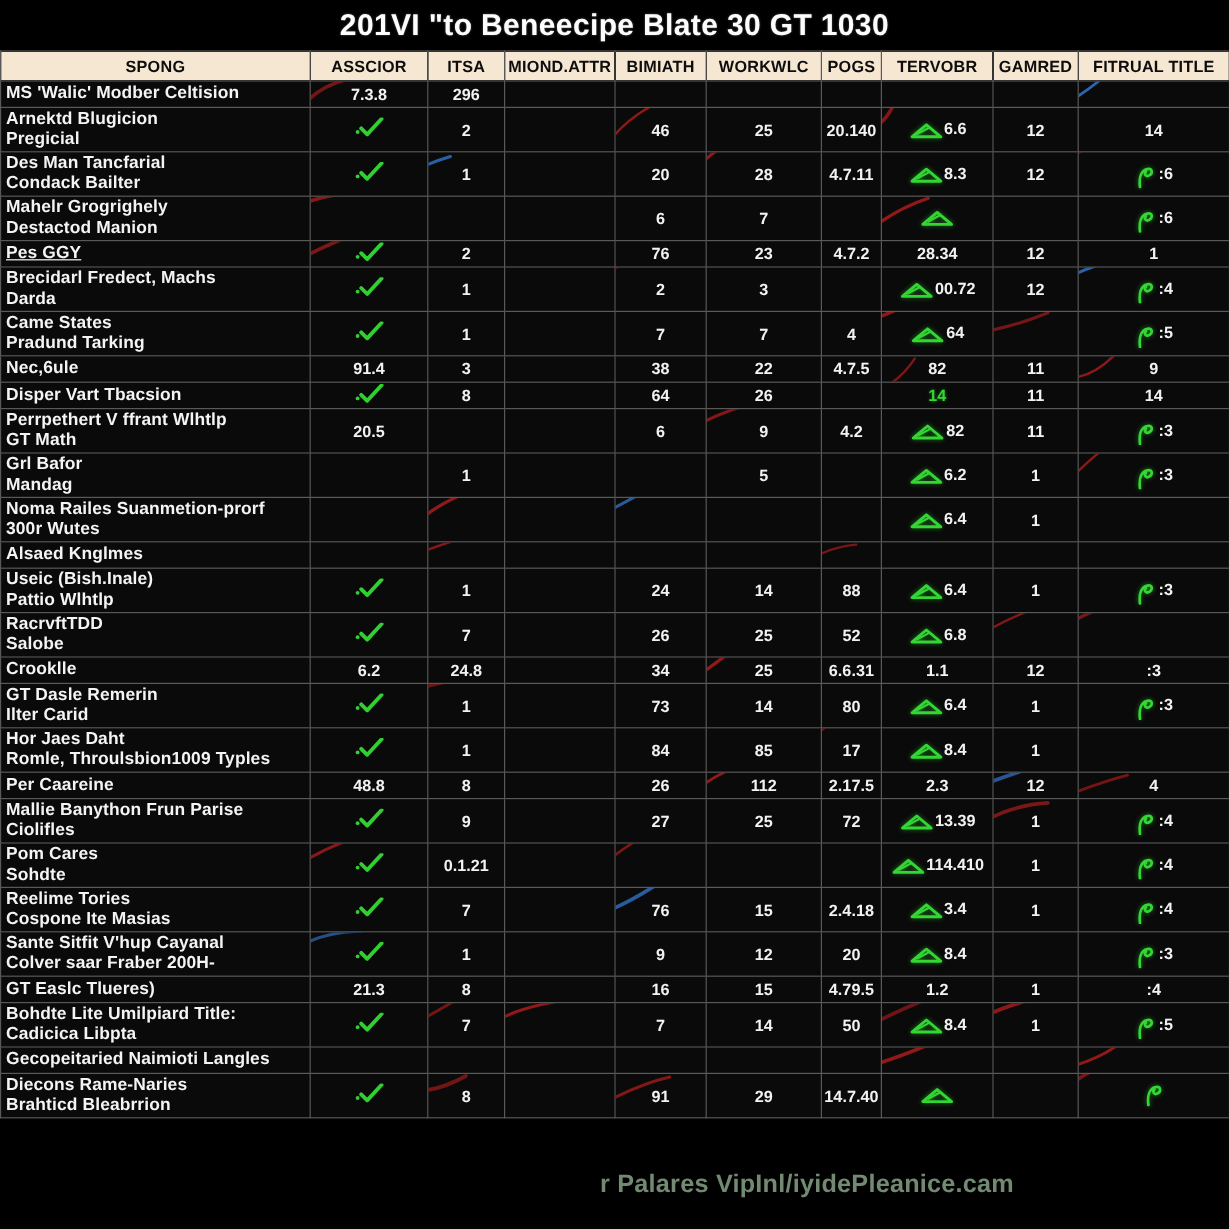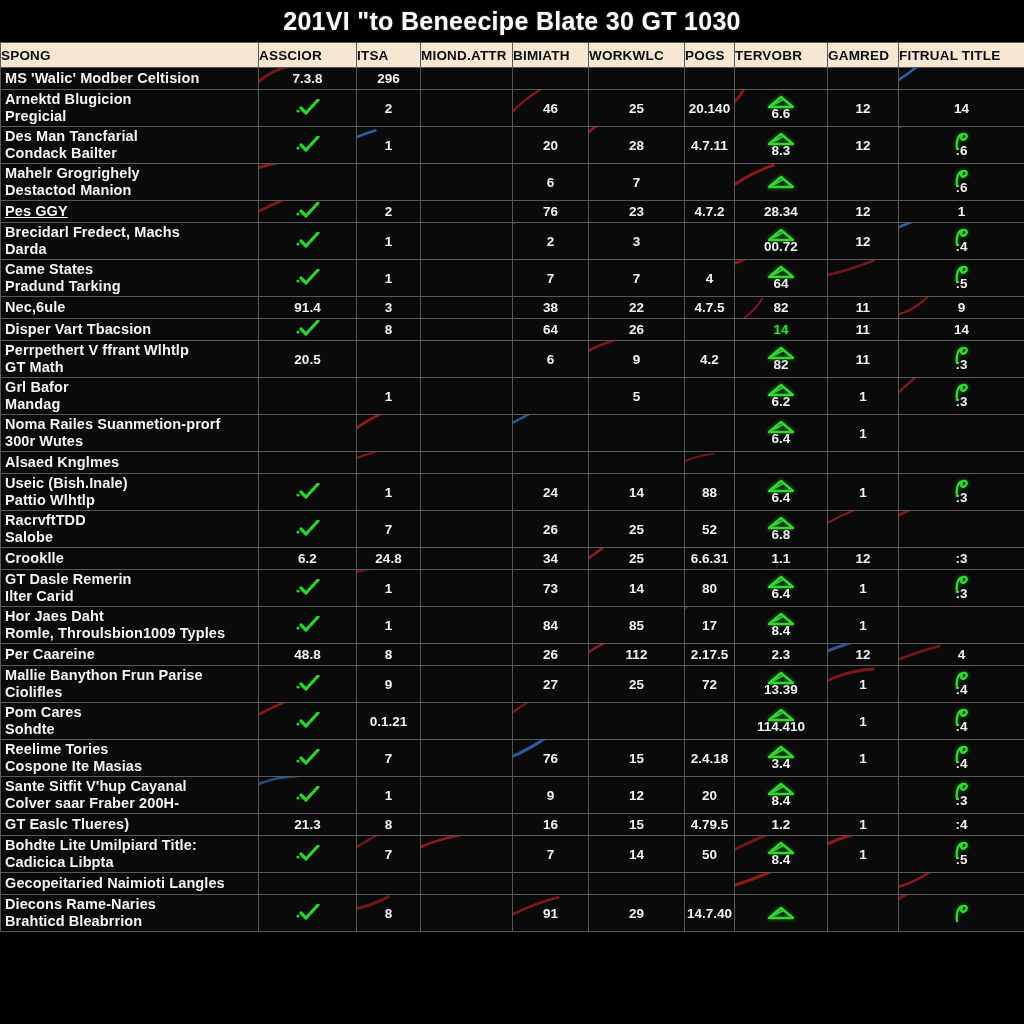--- a/index.html
+++ b/index.html
@@ -34,42 +34,42 @@
     padding:0;vertical-align:middle;
     overflow:hidden;
   }
   thead th{
     background:#f6e7d2;color:#0d0d0d;
     font-size:13.5px;font-weight:bold;
     height:24px;text-align:center;white-space:nowrap;
     border:1px solid #131313;
     letter-spacing:.2px;
   }
-  thead th.col-name{text-align:left;}
+  thead th.col-name{text-align:center;}
 
   tbody td{
     background:#0a0a0a;color:#f2f2f2;
     font-size:13.5px;font-weight:bold;
     text-align:center;
     height:21px;
   }
   tbody td.name{
     text-align:left;padding-left:4px;
     font-size:14.5px;font-weight:bold;
     color:#f4f4f4;white-space:nowrap;
     letter-spacing:.1px;
   }
   tbody tr.tall td{height:36px;}
 
   .cellwrap{position:relative;display:flex;align-items:center;
             justify-content:center;height:100%;width:100%;}
   td.name .cellwrap{justify-content:flex-start;}
 
   
-  .stack{display:flex;flex-direction:column;align-items:center;
+  .stack{display:flex;align-items:center;
          justify-content:center;line-height:1;}
   .stack .glyph{height:13px;margin-bottom:-1px;}
   .stack .val{font-size:13.5px;font-weight:bold;}
 
   
   .chk{color:#2fd02f;font-size:16px;font-weight:bold;
        text-shadow:0 0 3px rgba(40,220,40,.55);line-height:1;}
 
   
   svg.tri{display:block;filter:drop-shadow(0 0 2px rgba(50,230,50,.5));}
@@ -1967,13 +1967,14 @@
                 <svg class="sc" width="46" height="27" viewBox="0 0 46 27">
                   <path d="M5.1 22.1 Q19.0 5.6 38.0 3.0" fill="none" stroke="#9e1b1b" stroke-width="2.9" stroke-linecap="round" opacity="0.75"></path>
                 </svg>
               </span>
             </div>
           </td>
         </tr>
       </tbody>
   </table>
 
+  <div class="watermark">r Palares VipInl/iyidePleanice.cam</div>
 </div>
 
 </body></html>

